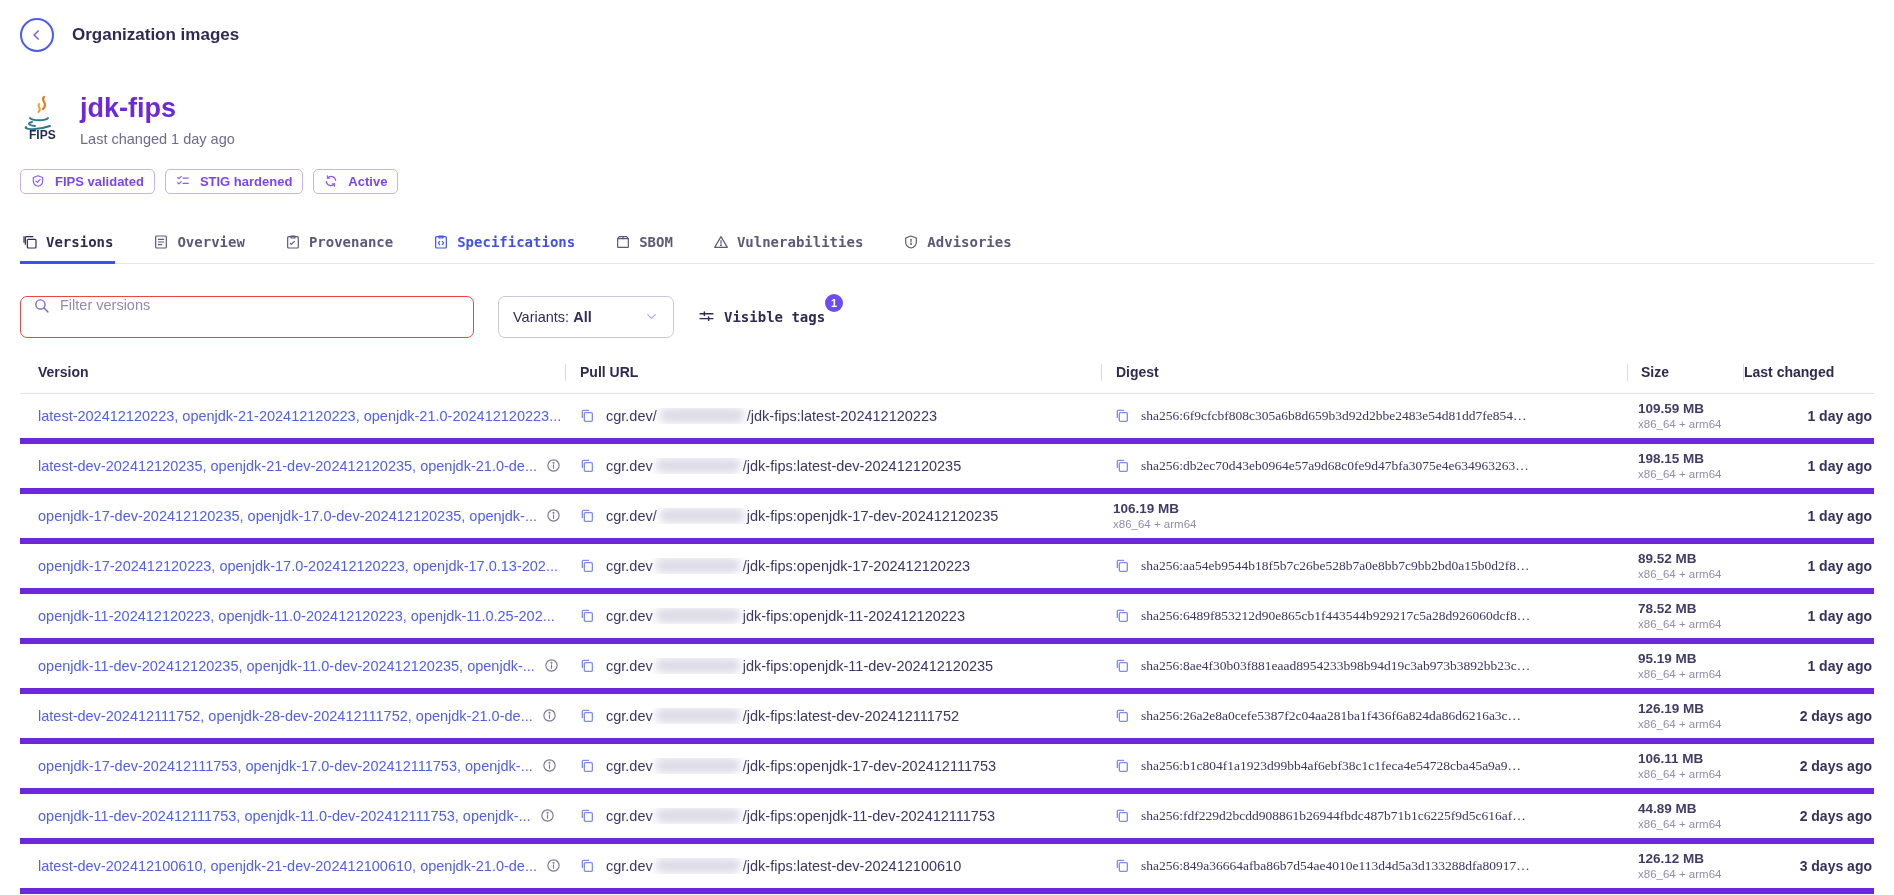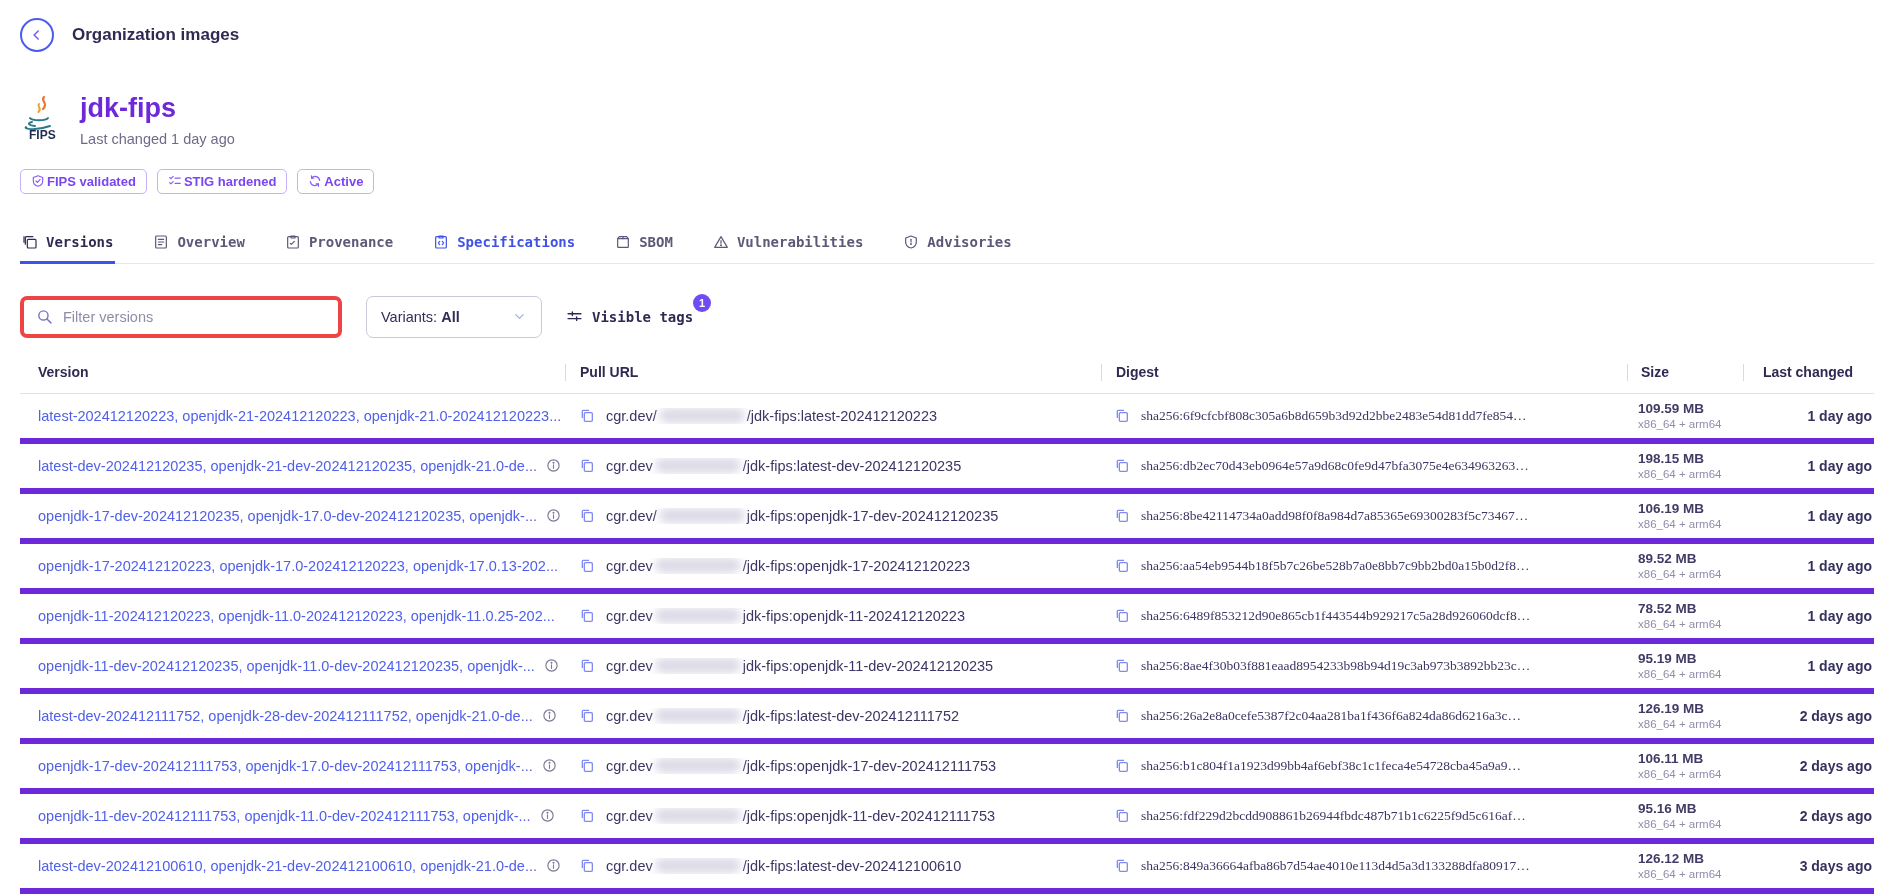--- a/index.html
+++ b/index.html
@@ -15,38 +15,38 @@
   .backlabel { font-size:17px; font-weight:700; color:#2f2a52; }
 
   
   .imghead { display:flex; align-items:flex-start; gap:16px; margin-top:42px; }
   .logo { width:44px; height:48px; flex:0 0 auto; }
   .imgtitle { font-size:27px; font-weight:600; color:#6d28d9; line-height:1.1; }
   .imgsub { font-size:14.5px; color:#6f6b8a; margin-top:7px; }
 
   
   .badges { display:flex; gap:10px; margin-top:22px; }
-  .badge { display:inline-flex; align-items:center; gap:2px; border:1px solid #c6b2f8;
+  .badge { display:inline-flex; align-items:center; gap:10px; border:1px solid #c6b2f8;
     border-radius:5px; padding:4px 10px; color:#7a45f2; font-size:13px; font-weight:700; cursor:default; }
   .badge svg { stroke:#8a5cf5; }
 
   
   .tabs { display:flex; gap:36px; margin-top:34px; border-bottom:1px solid #e6e5f0;
     font-family:"DejaVu Sans Mono", monospace; }
   .tab { display:flex; align-items:center; gap:8px; font-size:14px; font-weight:700;
     color:#5d5878; padding:6px 2px 13px 2px; position:relative; cursor:pointer; white-space:nowrap;text-align:center; }
   .tab svg { stroke:currentColor; }
   .tab.active { color:#2f2a52; }
   .tab.active::after { content:""; position:absolute; left:0; right:0; bottom:-1px; height:3px; background:#4052e6; }
   .tab.highlight { color:#4052e6; }
 
   
   .filterbar { display:flex; align-items:center; margin-top:32px; gap:24px; }
-  .searchbox { width:322px; height:42px; border:4px solid #ef4444; border-radius:7px;
-    display:flex; align-items:center; padding:0 12px; gap:10px; background:#fff; }
+  .searchbox { width:454px; height:42px; border:1px solid #ef4444; border-radius:7px;
+    display:flex; align-items:flex-start; padding:0 12px; gap:10px; background:#fff; }
   .searchbox svg { stroke:#7673c8; flex:0 0 auto; }
   .searchbox input { border:none; outline:none; flex:1; font-size:14.5px; color:#322d58;
     font-family:"Liberation Sans", sans-serif; background:transparent; }
   .searchbox input::placeholder { color:#8f8ca8; }
   .variants { width:176px; height:42px; border:1px solid #c9c7db; border-radius:7px;
     display:flex; align-items:center; justify-content:space-between; padding:0 14px; cursor:pointer; }
   .variants .vl { font-size:14.5px; color:#322d58; }
   .variants .vl b { font-weight:700; }
   .variants svg { stroke:#a3aee8; }
   .vistags { display:flex; align-items:center; gap:9px; position:relative; cursor:pointer;
@@ -58,21 +58,21 @@
 
   
   .table { margin-top:26px; }
   .thead { display:flex; align-items:center; padding-bottom:12px; border-bottom:1px solid #e1e0ec; }
   .th { font-size:14px; font-weight:700; color:#2f2a52; }
   .sep { border-left:1px solid #d9d8e6; height:17px; }
   .c-version { width:545px; padding-left:18px; }
   .c-pull    { width:535px; padding-left:14px; }
   .c-digest  { width:525px; padding-left:14px; }
   .c-size    { width:115px; padding-left:13px; }
-  .c-changed { flex:1; text-align:center; padding-right:2px; }
+  .c-changed { flex:1; text-align:left; padding-right:2px; }
 
   .trow { display:flex; align-items:center; height:50px; border-bottom:6px solid #6d28d9; }
   .cell { display:flex; align-items:center; overflow:hidden; }
   .vlink { color:#5160e8; font-size:14.5px; text-decoration:none; white-space:nowrap; cursor:pointer; }
   .info { margin-left:9px; display:inline-flex; flex:0 0 auto; cursor:pointer; }
   .info svg { stroke:#7b7795; }
   .copy-ic { display:inline-flex; margin-right:11px; flex:0 0 auto; cursor:pointer; }
   .copy-ic svg { stroke:#7f8bf2; }
   .pulltext { font-size:14.5px; color:#3b3663; white-space:nowrap; display:inline-flex; align-items:center; }
   .blurpatch { display:inline-block; width:86px; height:15px; margin:0 2px; border-radius:8px;
@@ -338,29 +338,20 @@
                 <rect x="8" y="7" width="12" height="13" rx="1.5"></rect>
                 <path d="M5 15V4.8A1.3 1.3 0 0 1 6.3 3.5H15"></path>
               </svg>
       </span>
       <span class="pulltext">
               <span>cgr.dev/</span>
               <span class="blurpatch"></span>
               <span>jdk-fips:openjdk-17-dev-202412120235</span>
             </span>
     </div>
-    <div class="cell c-digest">
-      <span class="copy-ic">
-        <svg width="16" height="16" viewBox="0 0 24 24" fill="none" stroke-width="2" stroke-linejoin="round">
-                <rect x="8" y="7" width="12" height="13" rx="1.5"></rect>
-                <path d="M5 15V4.8A1.3 1.3 0 0 1 6.3 3.5H15"></path>
-              </svg>
-      </span>
-      <span class="digesttext">sha256:8be42114734a0add98f0f8a984d7a85365e69300283f5c73467…</span>
-    </div>
     <div class="cell c-size">
       <span class="sizewrap">
         <span class="size-v" style="display:block">106.19 MB</span>
         <span class="size-a" style="display:block">x86_64 + arm64</span>
       </span>
     </div>
     <div class="cell c-changed" style="justify-content:flex-end">
       <span class="changed-v">1 day ago</span>
     </div>
   </div>
@@ -601,21 +592,21 @@
       <span class="copy-ic">
         <svg width="16" height="16" viewBox="0 0 24 24" fill="none" stroke-width="2" stroke-linejoin="round">
                 <rect x="8" y="7" width="12" height="13" rx="1.5"></rect>
                 <path d="M5 15V4.8A1.3 1.3 0 0 1 6.3 3.5H15"></path>
               </svg>
       </span>
       <span class="digesttext">sha256:fdf229d2bcdd908861b26944fbdc487b71b1c6225f9d5c616af…</span>
     </div>
     <div class="cell c-size">
       <span class="sizewrap">
-        <span class="size-v" style="display:block">95.16 MB</span>
+        <span class="size-v" style="display:block">44.89 MB</span>
         <span class="size-a" style="display:block">x86_64 + arm64</span>
       </span>
     </div>
     <div class="cell c-changed" style="justify-content:flex-end">
       <span class="changed-v">2 days ago</span>
     </div>
   </div>
 
   <div class="trow">
     <div class="cell c-version">

